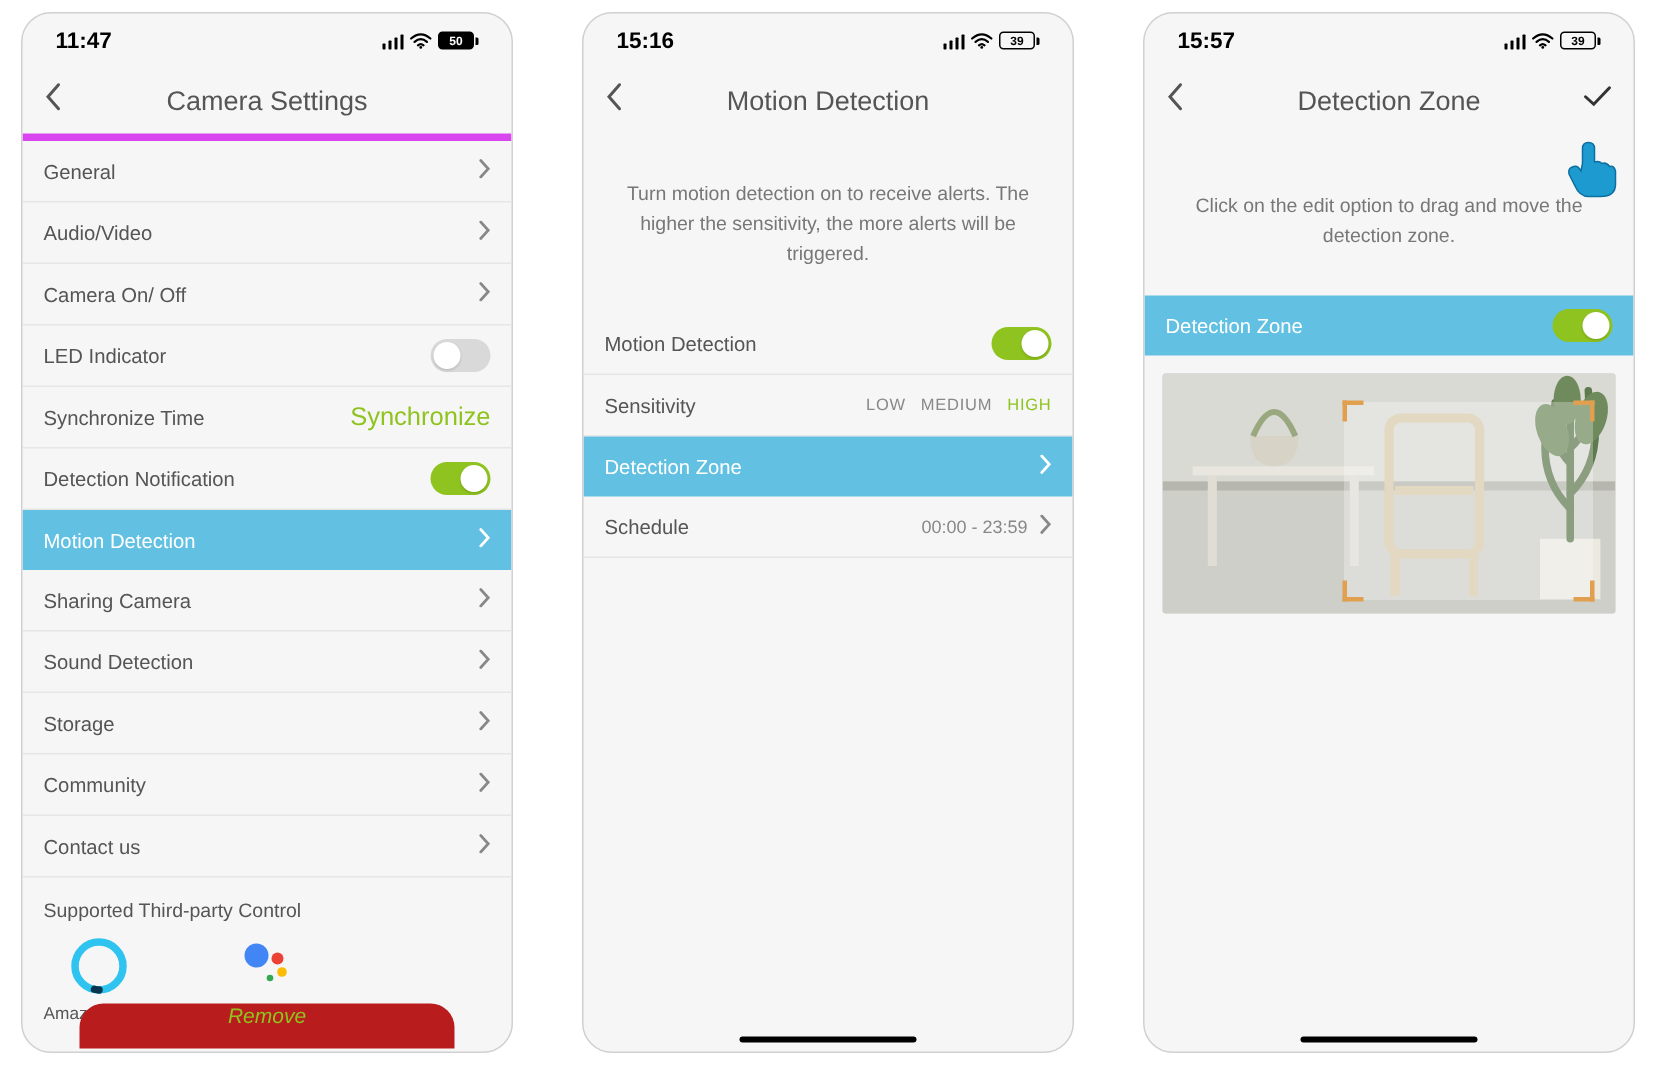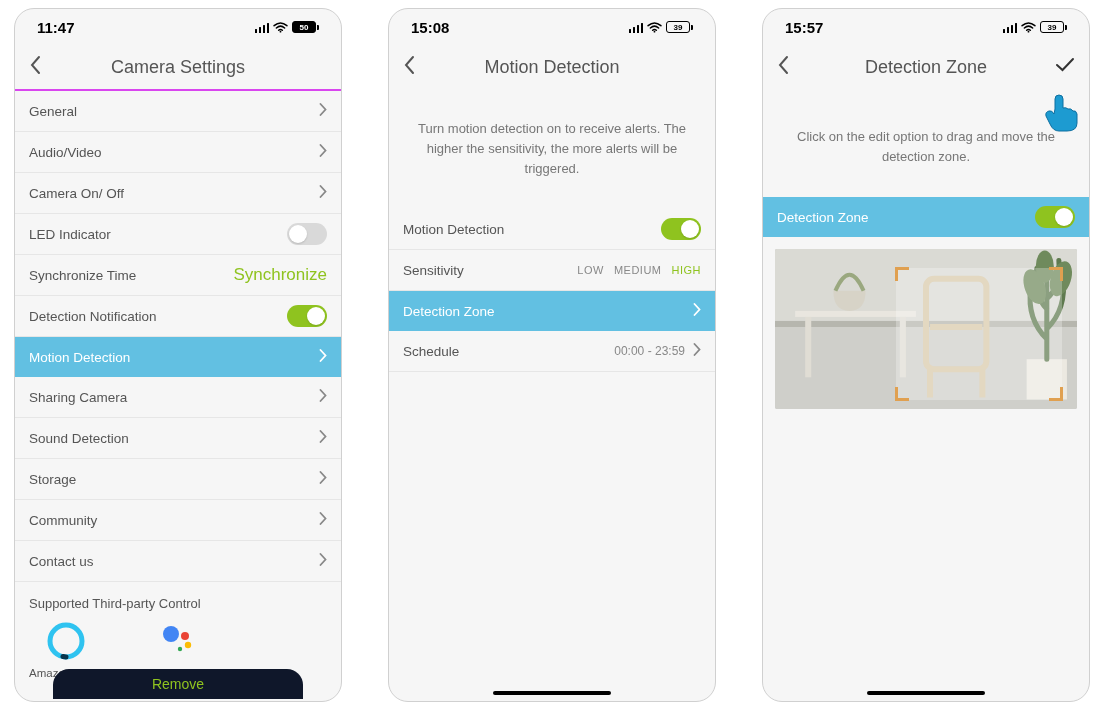--- a/index.html
+++ b/index.html
@@ -92,21 +92,21 @@
   .row {
     display:flex;
     align-items:center;
     justify-content:space-between;
     padding: 0 14px;
     height:40px;
     font-size:13.5px;
     color:#555;
     border-bottom: 1px solid #e6e6e6;
   }
-  .row.first { border-top: 2px solid #d946ef; }
+  .row.first { border-top: 5px solid #d946ef; }
   .row .label { }
   .row .accessory { display:flex; align-items:center; gap:8px; color:#888; font-size:12px;}
   .row.highlight {
     background: #62c0e2;
     color:#fff;
   }
   .row.highlight .accessory svg path { stroke:#fff !important; }
   .chevron { display:inline-block; }
   .synclink { color:#8fc31f; font-size:17px; }
 
@@ -138,27 +138,28 @@
   .tp-item { display:flex; flex-direction:column; align-items:center; gap:6px; font-size:11.5px; color:#555;}
 
   
   .remove-btn {
     position:absolute;
     bottom:2px;
     left:50%;
     transform:translateX(-50%);
     width:250px;
     height:30px;
-    background:#0f172a;
+    background:#b91c1c;
     border-radius:16px 16px 0 0;
     color:#8fc31f;
     font-size:14px;
     display:flex;
-    align-items:center;
+    align-items:flex-start;
     justify-content:center;
+    font-style:italic;
   }
 
   
   .home-ind {
     position:absolute;
     bottom:6px;
     left:50%;
     transform:translateX(-50%);
     width:118px;
     height:4px;
@@ -373,21 +374,21 @@
       </div>
     </div>
 
     <div class="remove-btn">
         <span>Remove</span>
       </div>
   </div>
 
   <div class="phone">
     <div class="status-bar">
-      <span>15:08</span>
+      <span>15:16</span>
       <div class="status-right">
         <span class="sig">
             <span class="b1"></span>
             <span class="b2"></span>
             <span class="b3"></span>
             <span class="b4"></span>
           </span>
         <svg class="wifi-icon" viewBox="0 0 16 12">
             <path d="M1 4 Q8 -2 15 4 M3.5 6.5 Q8 2.5 12.5 6.5 M6 9 Q8 7.2 10 9" stroke="#000" stroke-width="1.6" fill="none" stroke-linecap="round"></path>
             <circle cx="8" cy="10.5" r="1" fill="#000"></circle>

